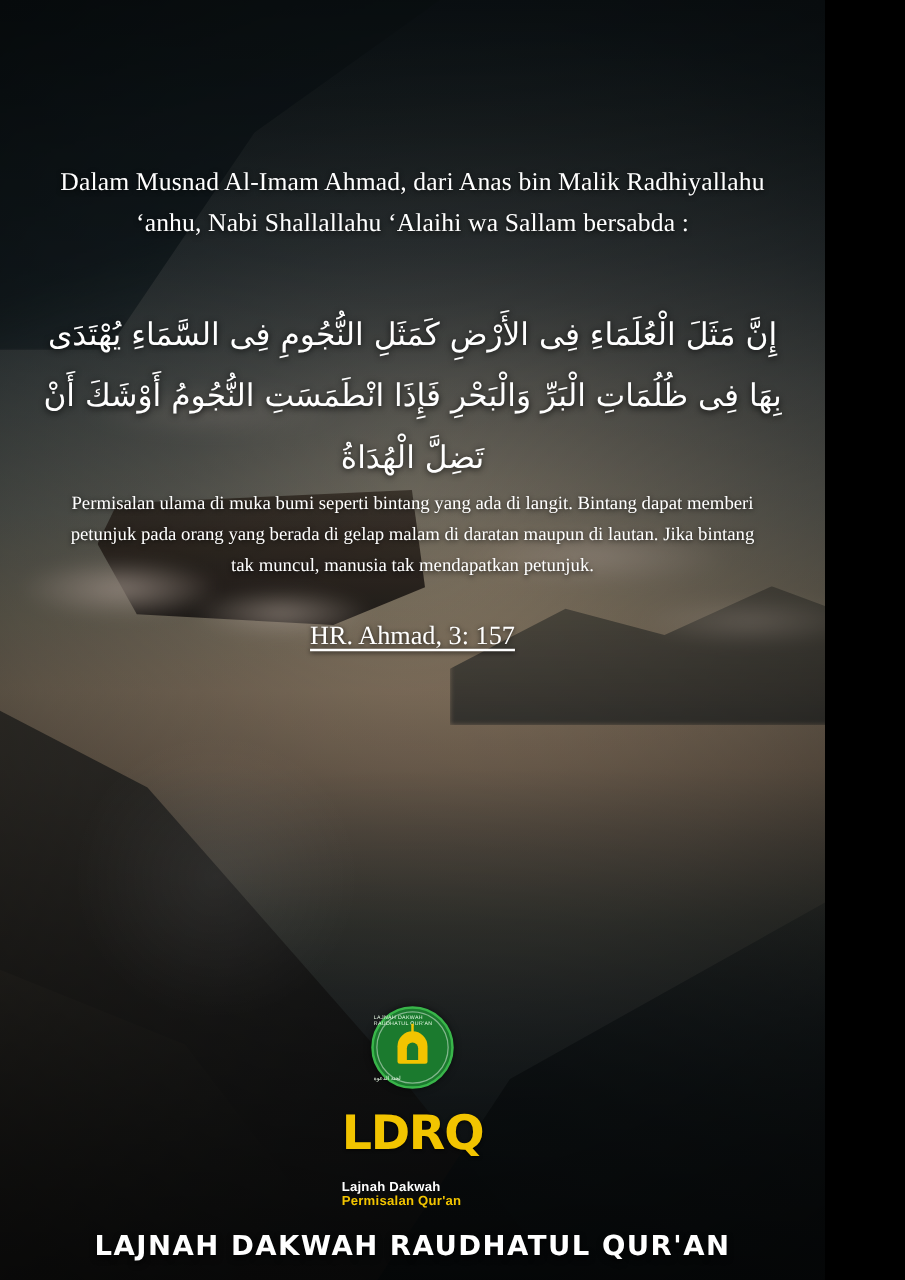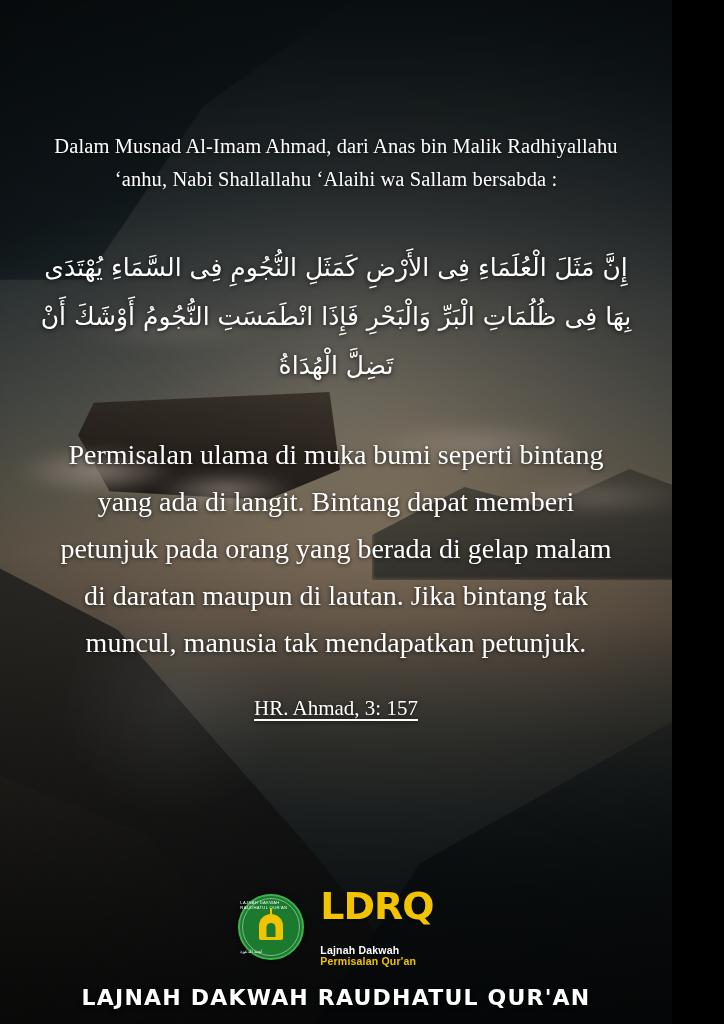--- a/index.html
+++ b/index.html
@@ -9,21 +9,20 @@
   }
   body {
     font-family: "Liberation Serif", serif;
   }
   .poster {
     position: relative;
     width: 660px;
     height: 1024px;
     overflow: hidden;
     background: #0b1418;
-    padding-left: 12px;
   }
 
   
   .bg {
     position: absolute;
     inset: 0;
     background:
       
       radial-gradient(120% 60% at 62% 44%, rgba(255, 205, 160, 0.35) 0%, rgba(255, 190, 150, 0.12) 35%, rgba(0,0,0,0) 70%),
       
@@ -162,22 +161,21 @@
     margin-top: 48px;
     direction: rtl;
     font-size: 25px;
     line-height: 1.95;
     font-family: "DejaVu Sans", "Liberation Sans", sans-serif;
     font-weight: 400;
     text-shadow: 0 1px 5px rgba(0,0,0,0.8);
   }
   .translation {
     width: 560px;
-    margin-top: 40px;
-    font-size: 28px;
+    font-size: 15px;
     line-height: 1.68;
     text-shadow: 0 1px 4px rgba(0,0,0,0.75);
   }
   .reference {
     margin-top: 30px;
     font-size: 21px;
     text-decoration: underline;
     text-underline-offset: 4px;
     text-shadow: 0 1px 4px rgba(0,0,0,0.8);
   }
@@ -185,20 +183,21 @@
   
   .logo-block {
     position: absolute;
     left: 0;
     right: 0;
     bottom: 58px;
     display: flex;
     justify-content: center;
     align-items: center;
     gap: 16px;
+    flex-direction: column;
   }
   .logo-seal {
     position: relative;
     width: 62px;
     height: 62px;
     border-radius: 50%;
     background: #1b7a2e;
     border: 2px solid #39b54a;
     display: flex;
     align-items: center;

